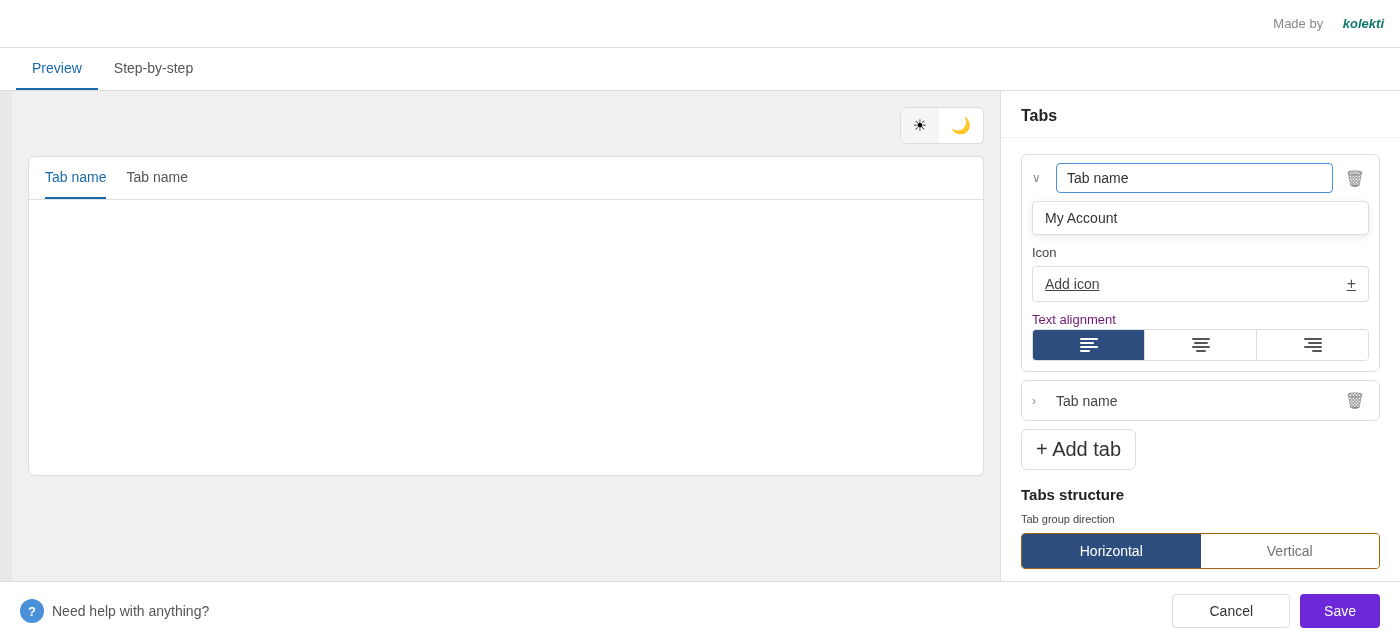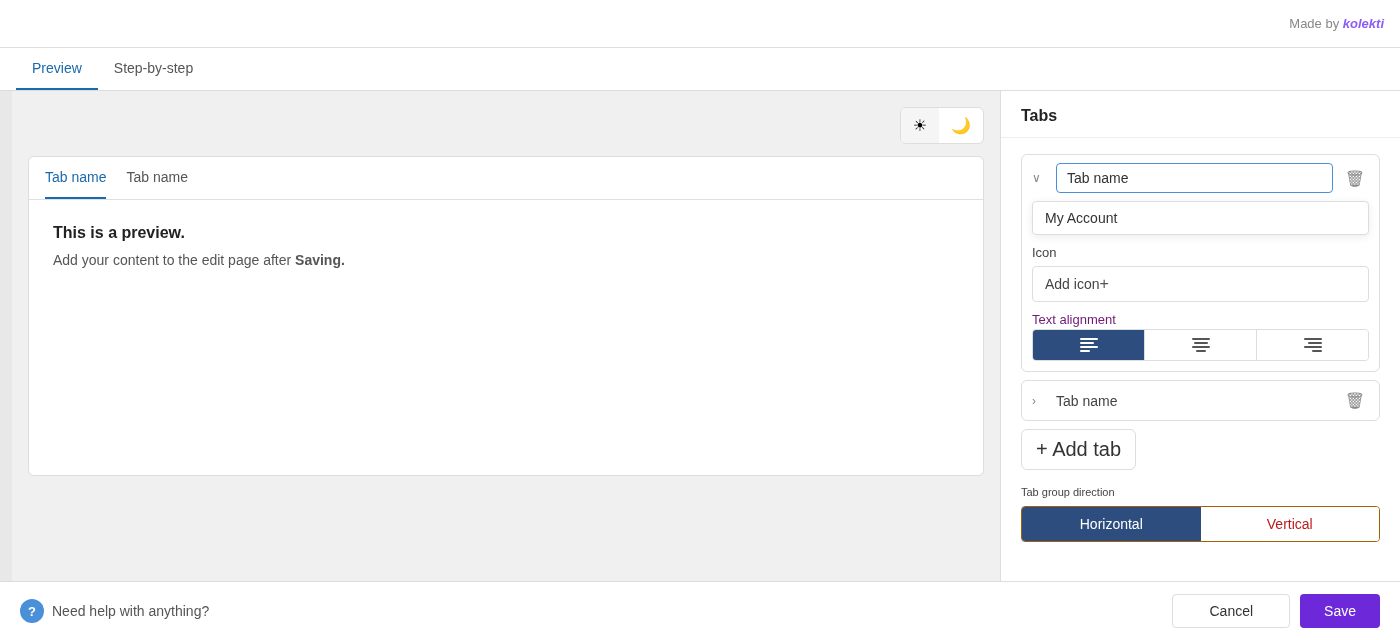--- a/index.html
+++ b/index.html
@@ -243,21 +243,22 @@
       border: 1px solid #ddd;
       border-radius: 4px;
       padding: 8px 12px;
       background: #fff;
       text-align: left;
       font-size: 14px;
       color: #444;
       cursor: pointer;
       display: flex;
       align-items: center;
-      justify-content: flex-start;
+      justify-content: space-between;
+      text-decoration: underline;
     }
 
     
     .alignment-section {
       padding: 0 10px 10px;
     }
     .alignment-label {
       font-size: 13px;
       color: #701a75;
       margin-bottom: 2px;
@@ -330,21 +331,21 @@
       border-radius: 4px;
       overflow: hidden;
     }
     .dir-btn {
       flex: 1;
       padding: 9px;
       border: none;
       background: #fff;
       cursor: pointer;
       font-size: 14px;
-      color: #b91c1c;
+      color: #737373;
     }
     .dir-btn.active {
       background: #2c4d7d;
       color: #fff;
     }
 
     
     .footer {
       background: #fff;
       border-top: 1px solid #ddd;
@@ -396,21 +397,21 @@
       font-size: 14px;
       font-weight: 500;
     }
   </style>
 </head>
 <body>
 
 <div class="top-bar">
   <div class="top-bar-brand">
     <span>Made by</span>
-    <strong style="font-weight:600;color:#8b5cf6;font-style:italic;margin-left:0;">kolekti</strong>
+    <strong style="font-weight:600;color:#0f766e;font-style:italic;margin-left:16px;">kolekti</strong>
   </div>
 </div>
 
 <div class="nav-tabs">
   <div class="nav-tab active">Preview</div>
   <div class="nav-tab">Step-by-step</div>
 </div>
 
 <div class="main-layout">
 
@@ -420,26 +421,20 @@
 
     <div class="theme-toggle">
       <button class="theme-btn active">☀</button>
       <button class="theme-btn">🌙</button>
     </div>
 
     <div class="preview-card">
       <div class="preview-tabs">
         <div class="preview-tab active">Tab name</div>
         <div class="preview-tab">Tab name</div>
-      </div>
-      <div class="preview-content">
-        <h3>This is a preview.</h3>
-        <p>
-          <span>Add your content to the edit page after </span><strong>Saving.</strong>
-        </p>
       </div>
     </div>
   </div>
 
   <div class="right-panel">
     <div class="right-panel-header">Tabs</div>
     <div class="right-panel-body">
 
       <div class="tab-item">
         <div class="tab-item-header">
@@ -497,20 +492,21 @@
         <div class="tab-item-header">
           <span class="tab-chevron">›</span>
           <span class="tab-name-static">Tab name</span>
           <button class="tab-delete-btn">🗑</button>
         </div>
       </div>
 
       <button class="add-tab-btn">+ Add tab</button>
 
       <div class="structure-section">
+        <div class="structure-title">Tabs structure</div>
         <div class="direction-label">Tab group direction</div>
         <div class="direction-buttons">
           <button class="dir-btn active">Horizontal</button>
           <button class="dir-btn">Vertical</button>
         </div>
       </div>
 
     </div>
   </div>
 </div>

